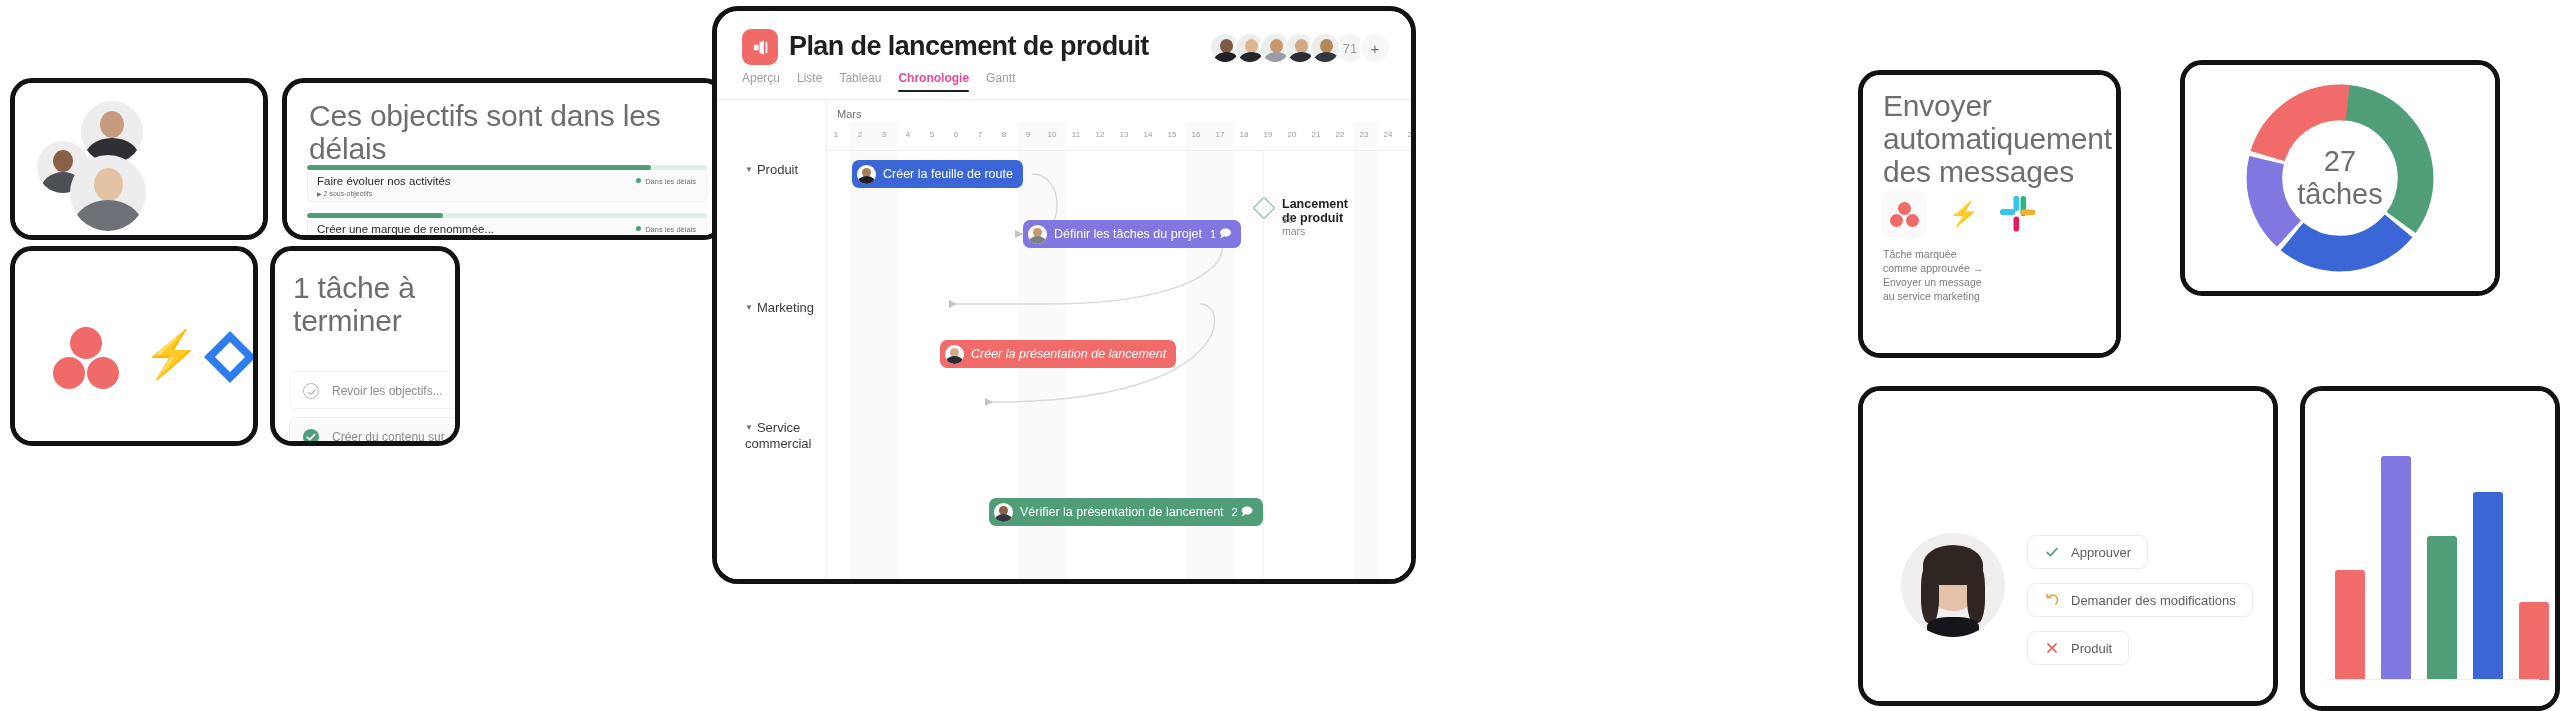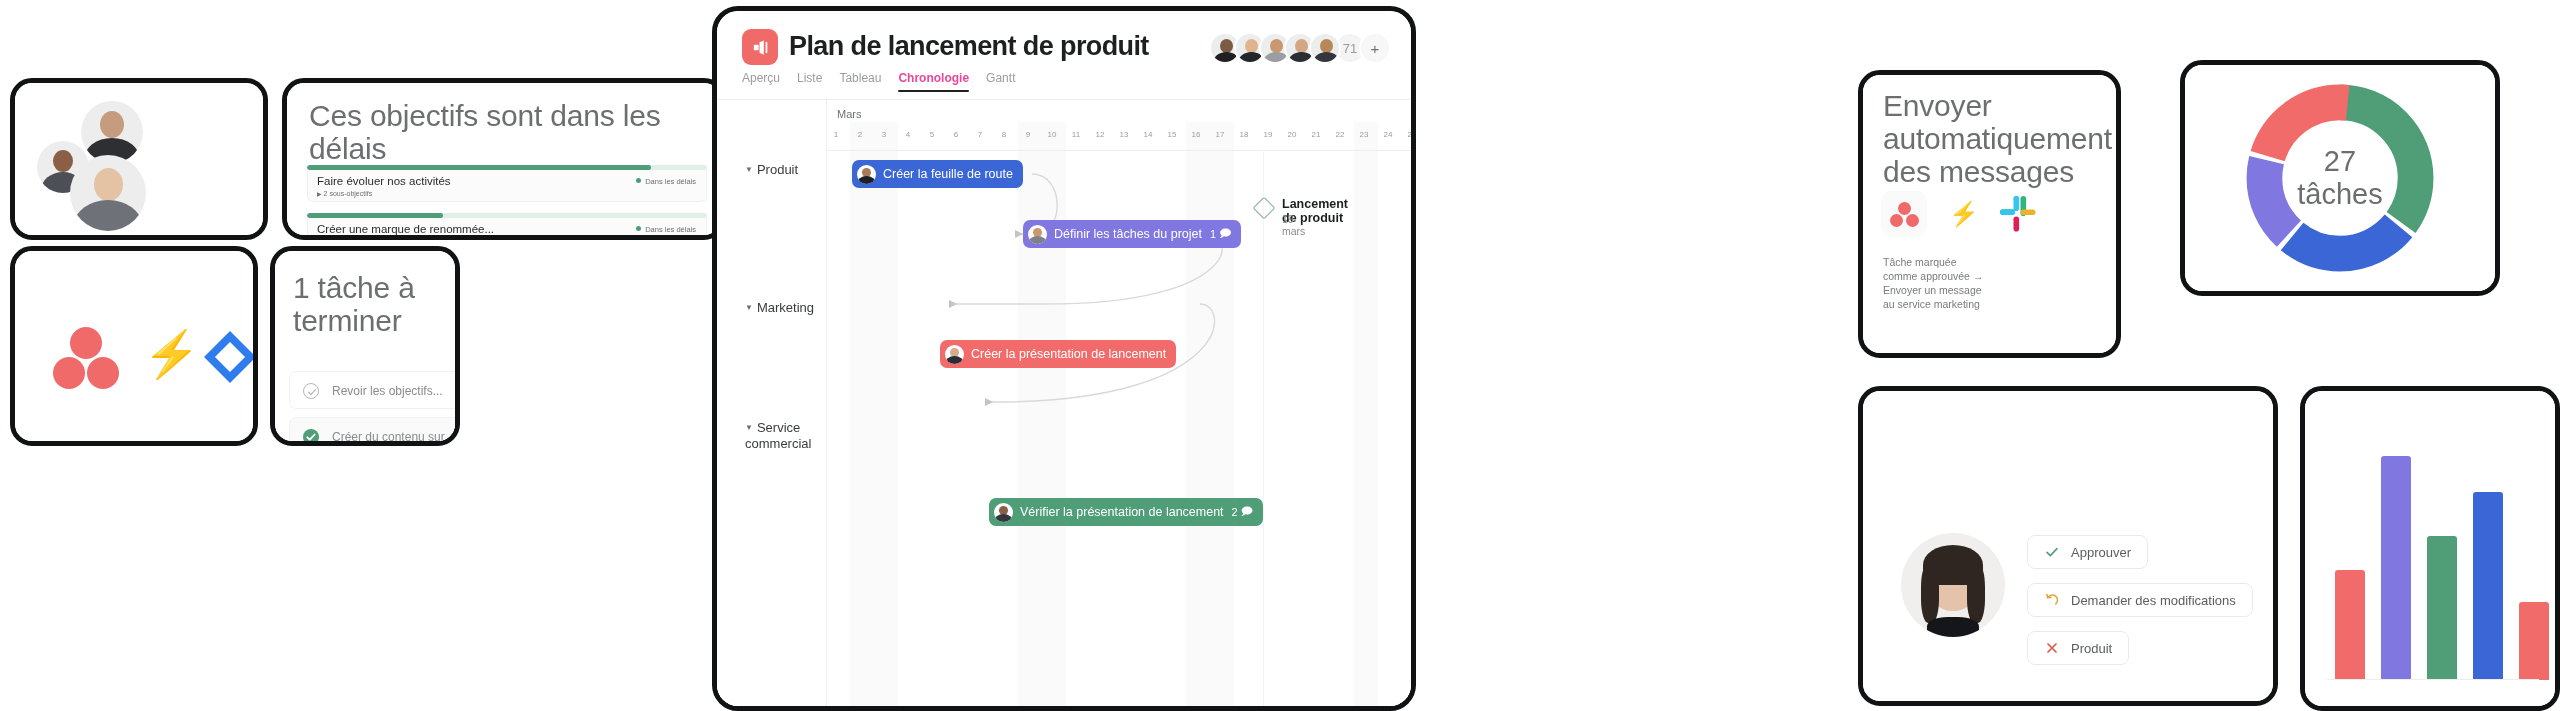--- a/index.html
+++ b/index.html
@@ -64,21 +64,21 @@
           border:1px solid #f1f1f1; border-radius:7px; background:#fff; }
   .trow.done { background:#fafafa; }
   .trow .lbl { position:absolute; left:42px; top:12px; font-size:12px; color:#8a8b8d; }
   .trow.open .lbl { color:#8a8b8d; }
   .chk { position:absolute; left:13px; top:11px; width:16px; height:16px; border-radius:50%; }
   .chk.empty { border:1.4px solid #b6b7b9; }
   .chk.filled { background:#4f9e77; }
   .chk svg { position:absolute; left:0; top:0; }
 
   
-  #main-window { left:712px; top:6px; width:704px; height:705px; border-radius:26px; }
+  #main-window { left:712px; top:6px; width:704px; height:578px; border-radius:26px; }
   #main-window .card-inner { border-radius:20px; }
   .mw-head { position:absolute; left:0; top:0; right:0; height:76px; }
   .mw-logo { position:absolute; left:25px; top:18px; width:36px; height:36px;
              border-radius:9px; background:#f06a6a; display:flex; align-items:center; justify-content:center; }
   .mw-title { position:absolute; left:72px; top:20px; font-size:27px; font-weight:700;
               color:#1e1f21; letter-spacing:-0.6px; }
   .mw-people { position:absolute; right:20px; top:20px; height:34px; display:flex; align-items:center; }
   .mw-people .pav { width:32px; height:32px; border-radius:50%; background:#eceded;
                     border:2px solid #fff; margin-left:-7px; overflow:hidden; position:relative; }
   .mw-people .pcount { width:32px; height:32px; border-radius:50%; background:#f4f4f5;
@@ -119,21 +119,21 @@
                     transform:rotate(45deg); border-radius:2px; }
   .milestone .mt { position:absolute; left:26px; top:-3px; font-size:12.5px; color:#1e1f21; font-weight:700; }
   .milestone .md { position:absolute; left:26px; top:13px; font-size:10.5px; color:#8a8b8d; }
 
   
   #card-auto { left:1858px; top:70px; width:263px; height:288px; }
   #card-auto .ttl { position:absolute; left:20px; top:14px; width:225px; }
   .auto-icons { position:absolute; left:18px; top:116px; height:46px; display:flex; align-items:center; }
   .auto-sq { width:46px; height:46px; border-radius:11px; background:#fafafa;
              position:relative; flex:none; }
-  .auto-desc { position:absolute; left:20px; top:172px; font-size:10.5px; line-height:14px; color:#7a7b7d; width:220px;margin-top:8px;}
+  .auto-desc { position:absolute; left:20px; top:172px; font-size:10.5px; line-height:14px; color:#7a7b7d; width:220px;}
 
   
   #card-donut { left:2180px; top:60px; width:320px; height:236px; }
   .donut-wrap { position:absolute; left:0; right:0; top:0; bottom:0;
                 display:flex; align-items:center; justify-content:center; }
   .donut-center { position:absolute; text-align:center; color:#6d6e6f;
                   font-size:29px; line-height:33px; }
 
   
   #card-approve { left:1858px; top:386px; width:420px; height:320px; }
@@ -355,21 +355,21 @@
             <span style="position:absolute;left:5px;top:3px;width:9px;height:9px;border-radius:50%;background:#c99770;display:block;"></span>
             <span style="position:absolute;left:0;top:11px;width:19px;height:10px;border-radius:50% 50% 0 0/80% 80% 0 0;background:#7e8288;display:block;"></span>
           </span>
           <span>Définir les tâches du projet</span>
           <span class="cmt">
               <span>1</span>
               <span>🗩</span>
             </span>
         </div>
 
-        <div class="tbar" style="left:113px;top:240px;background:#f26b6b;">
+        <div class="tbar" style="left:113px;top:240px;background:#f26b6b;font-style:italic;">
           <span class="bav">
             <span style="position:absolute;left:5px;top:3px;width:9px;height:9px;border-radius:50%;background:#d8a98a;display:block;"></span>
             <span style="position:absolute;left:0;top:11px;width:19px;height:10px;border-radius:50% 50% 0 0/80% 80% 0 0;background:#2a2d33;display:block;"></span>
           </span>
           <span>Créer la présentation de lancement</span>
         </div>
 
         <div class="tbar" style="left:162px;top:398px;background:#4f9e77;align-items:center;">
           <span class="bav">
             <span style="position:absolute;left:5px;top:3px;width:9px;height:9px;border-radius:50%;background:#8a5f45;display:block;"></span>

